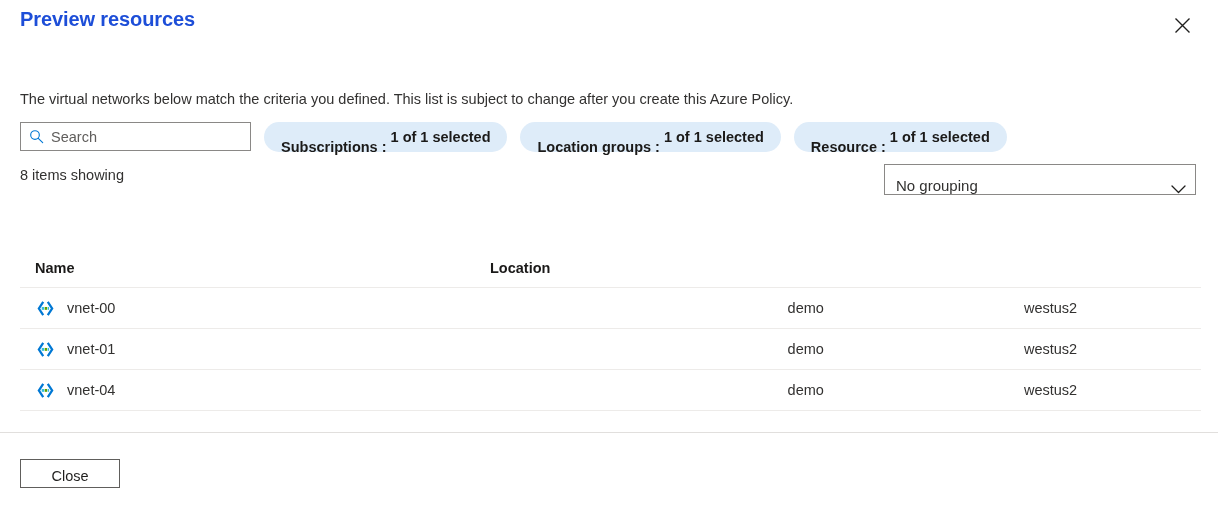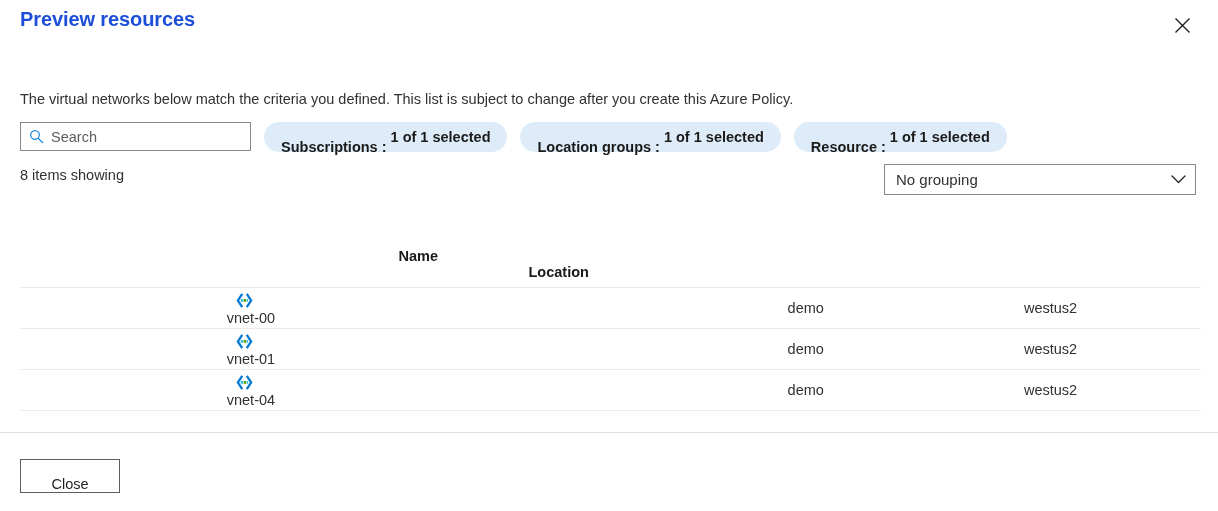--- a/index.html
+++ b/index.html
@@ -126,21 +126,21 @@
   .grouping-select {
     position: absolute;
     left: 884px;
     top: 164px;
     width: 312px;
     height: 31px;
     border: 1px solid #8a8886;
     background: #ffffff;
     box-sizing: border-box;
     display: flex;
-    align-items: center;
+    align-items: flex-end;
     justify-content: space-between;
     padding: 0 9px 0 11px;
     cursor: pointer;
   }
   .grouping-value {
     font-size: 15px;
     color: #323130;
     white-space: nowrap;
   }
   .chevron { display: flex; align-items: center; }
@@ -156,35 +156,34 @@
     display: flex;
     align-items: center;
     box-sizing: border-box;
   }
   .thead {
     height: 40px;
     border-bottom: 1px solid #edebe9;
     font-size: 14.5px;
     font-weight: 600;
     color: #1b1a19;
-    flex-direction: column;
   }
   .tbody-row {
     height: 41px;
     border-bottom: 1px solid #edebe9;
     font-size: 14.5px;
     color: #323130;
     cursor: pointer;
   }
   .col-name      { width: 439px; display: flex; align-items: center; }
   .col-sub       { width: 326px; }
   .col-rg        { width: 224px; }
   .col-loc       { width: 180px; margin-left: 16px; }
   .thead .col-name { padding-left: 15px; }
-  .tbody-row .col-name { padding-left: 15px; flex-direction: column; }
+  .tbody-row .col-name { padding-left: 15px; }
 
   .vnet-icon {
     width: 20px;
     height: 20px;
     flex: 0 0 auto;
     margin-right: 12px;
     display: flex;
     align-items: center;
     justify-content: center;
   }
@@ -205,21 +204,21 @@
     left: 20px;
     top: 459px;
     width: 100px;
     height: 29px;
     border: 1px solid #605e5c;
     background: #ffffff;
     font-family: "Liberation Sans", sans-serif;
     font-size: 14.5px;
     color: #201f1e;
     cursor: pointer;
-    padding: 16px;
+    padding: 8px;
     box-sizing: border-box;
   }
 </style>
 </head>
 <body>
 
 <div class="panel-header">
   <div class="page-title">Preview resources</div>
   <div class="close-x">
     <svg width="17" height="17" viewBox="0 0 17 17" aria-hidden="true">

